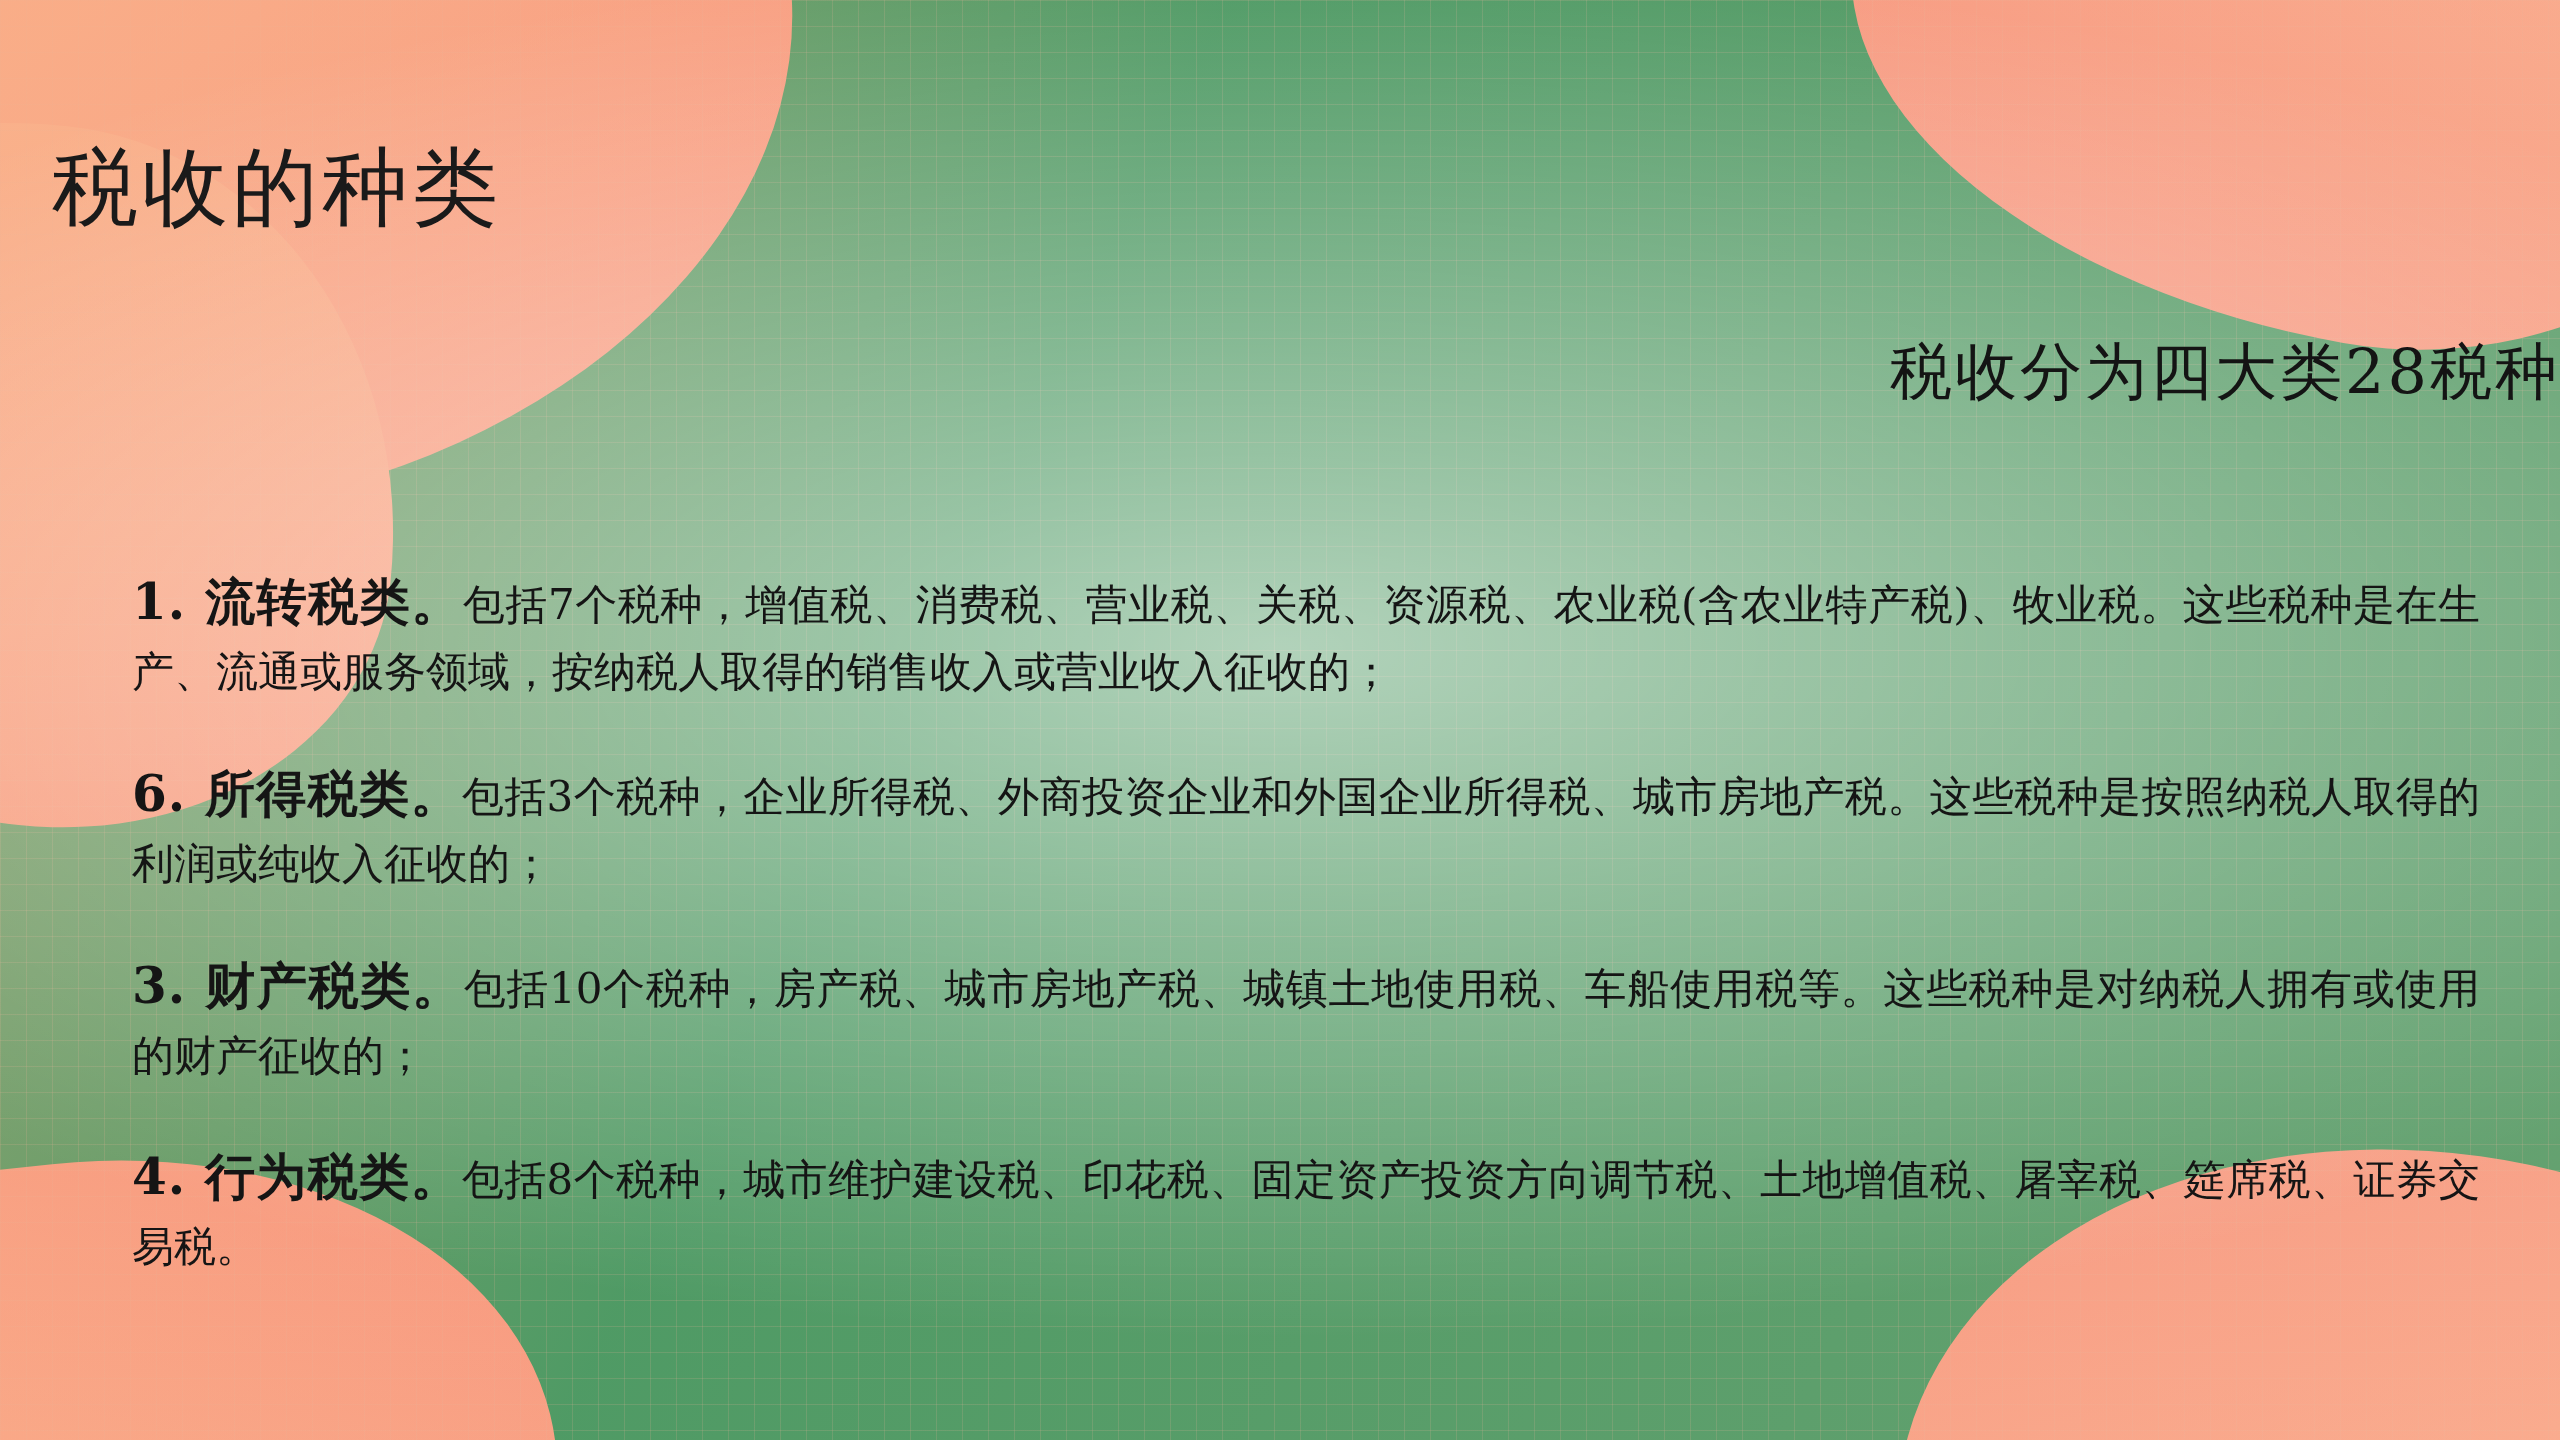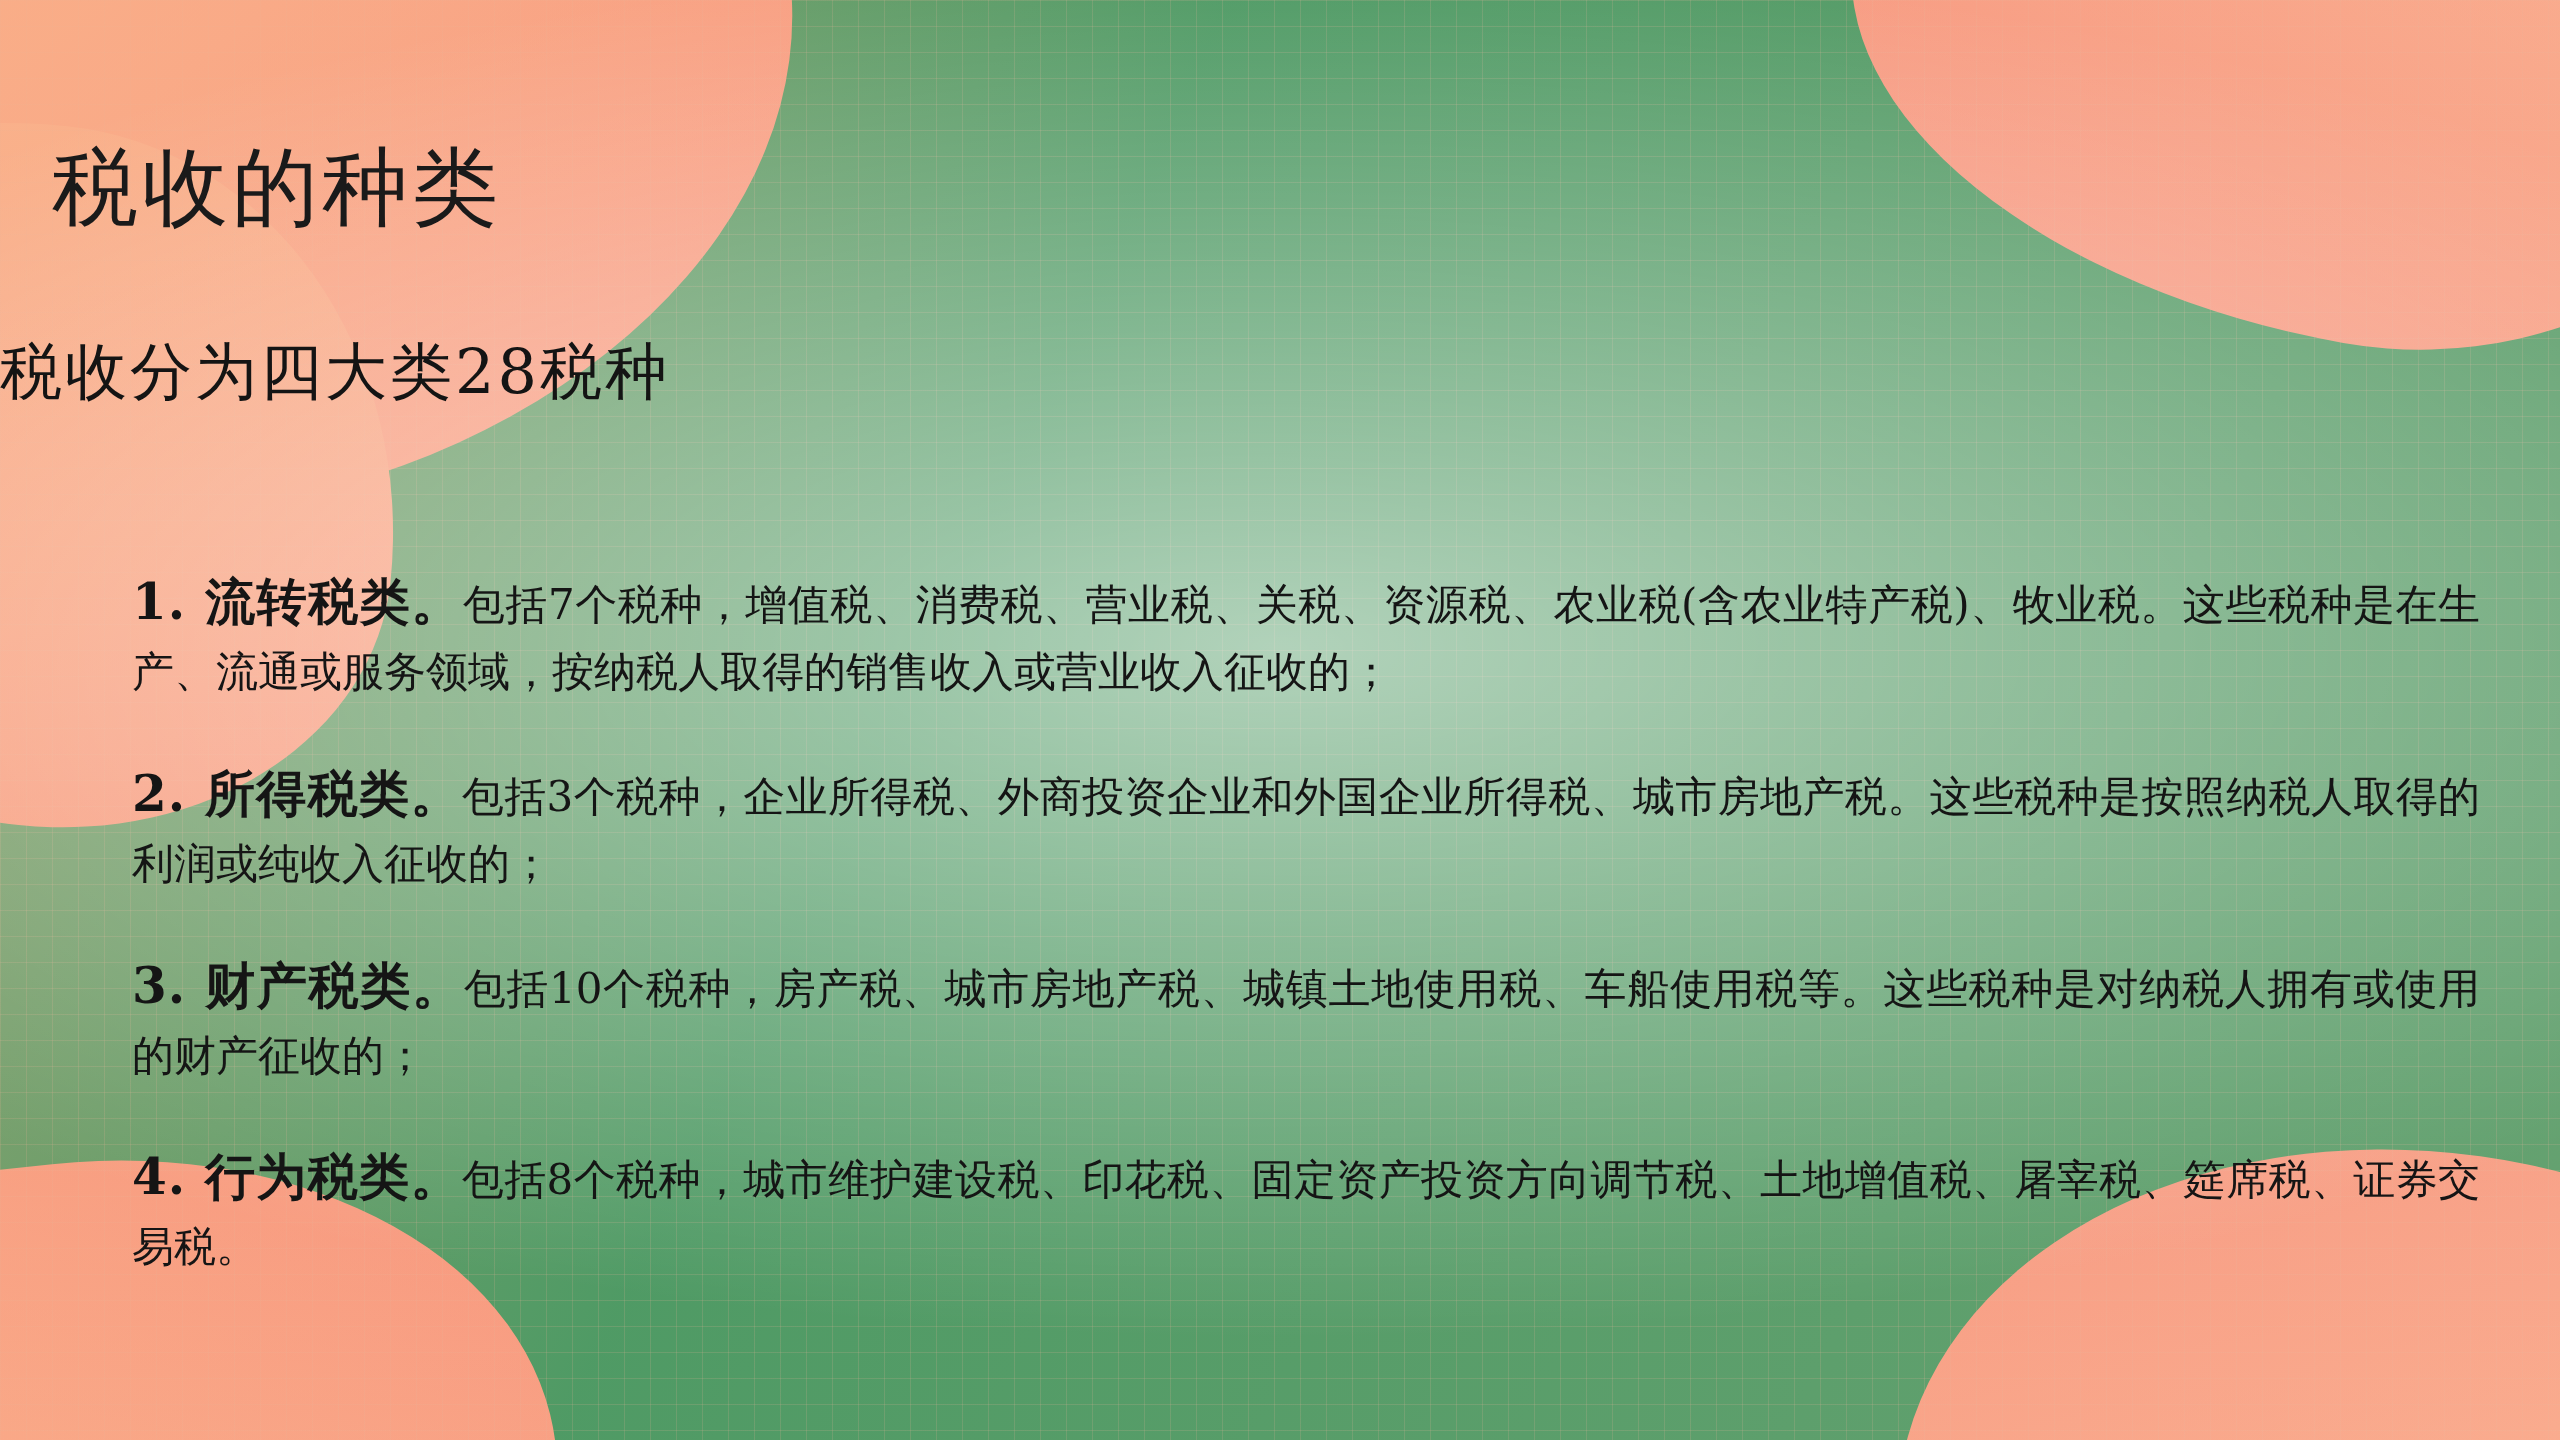--- a/index.html
+++ b/index.html
@@ -115,21 +115,21 @@
     letter-spacing: 4px;
     font-family: "DejaVu Serif", serif;
     white-space: nowrap;
   }
 
   .slide-subtitle {
     position: absolute;
     left: 0;
     right: 0;
     top: 330px;
-    text-align: left;
+    text-align: right;
     font-size: 62px;
     color: #141414;
     letter-spacing: 3px;
     font-family: "DejaVu Serif", serif;
   }
 
   .body-block {
     position: absolute;
     left: 132px;
     right: 80px;
@@ -175,21 +175,21 @@
 
     <div class="slide-subtitle">税收分为四大类28税种</div>
 
     <div class="body-block">
 
       <p class="para">
         <span class="lead">1. 流转税类。</span><span class="rest">包括7个税种，增值税、消费税、营业税、关税、资源税、农业税(含农业特产税)、牧业税。这些税种是在生产、流通或服务领域，按纳税人取得的销售收入或营业收入征收的；</span>
       </p>
 
       <p class="para">
-        <span class="lead">2. 所得税类。</span><span class="rest">包括3个税种，企业所得税、外商投资企业和外国企业所得税、城市房地产税。这些税种是按照纳税人取得的利润或纯收入征收的；</span>
+        <span class="lead">6. 所得税类。</span><span class="rest">包括3个税种，企业所得税、外商投资企业和外国企业所得税、城市房地产税。这些税种是按照纳税人取得的利润或纯收入征收的；</span>
       </p>
 
       <p class="para">
         <span class="lead">3. 财产税类。</span><span class="rest">包括10个税种，房产税、城市房地产税、城镇土地使用税、车船使用税等。这些税种是对纳税人拥有或使用的财产征收的；</span>
       </p>
 
       <p class="para">
         <span class="lead">4. 行为税类。</span><span class="rest">包括8个税种，城市维护建设税、印花税、固定资产投资方向调节税、土地增值税、屠宰税、筵席税、证券交易税。</span>
       </p>
 

